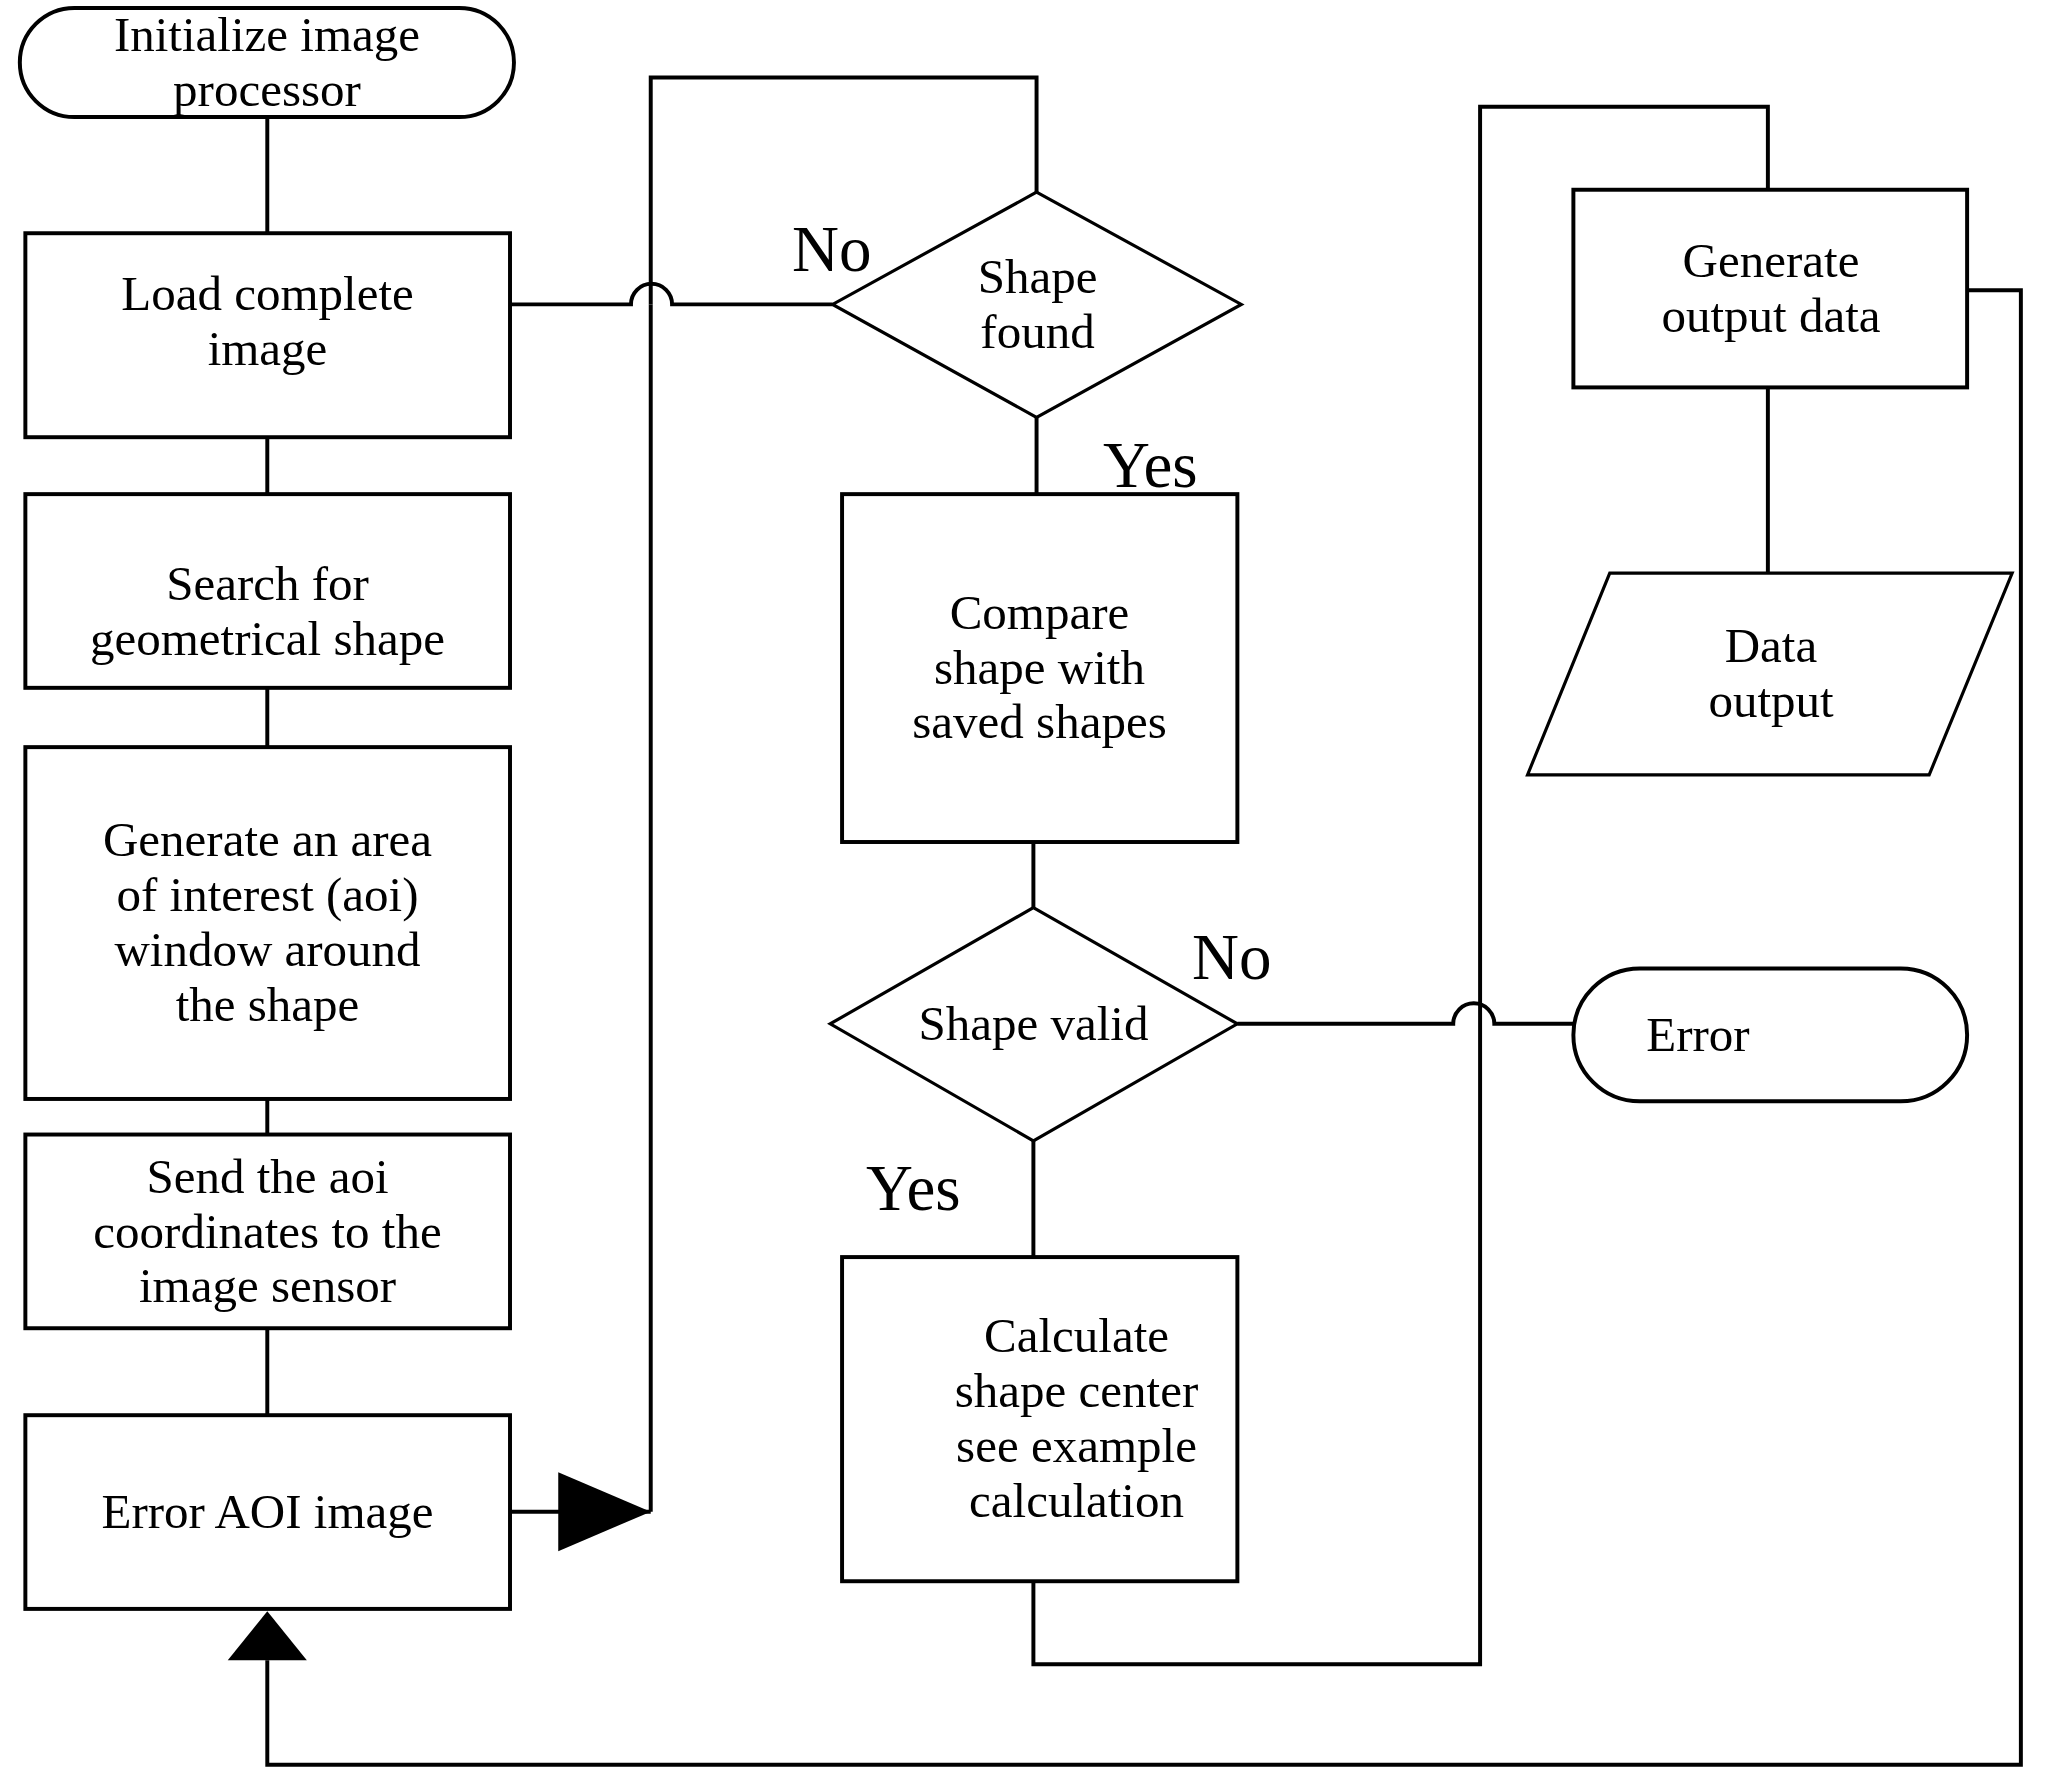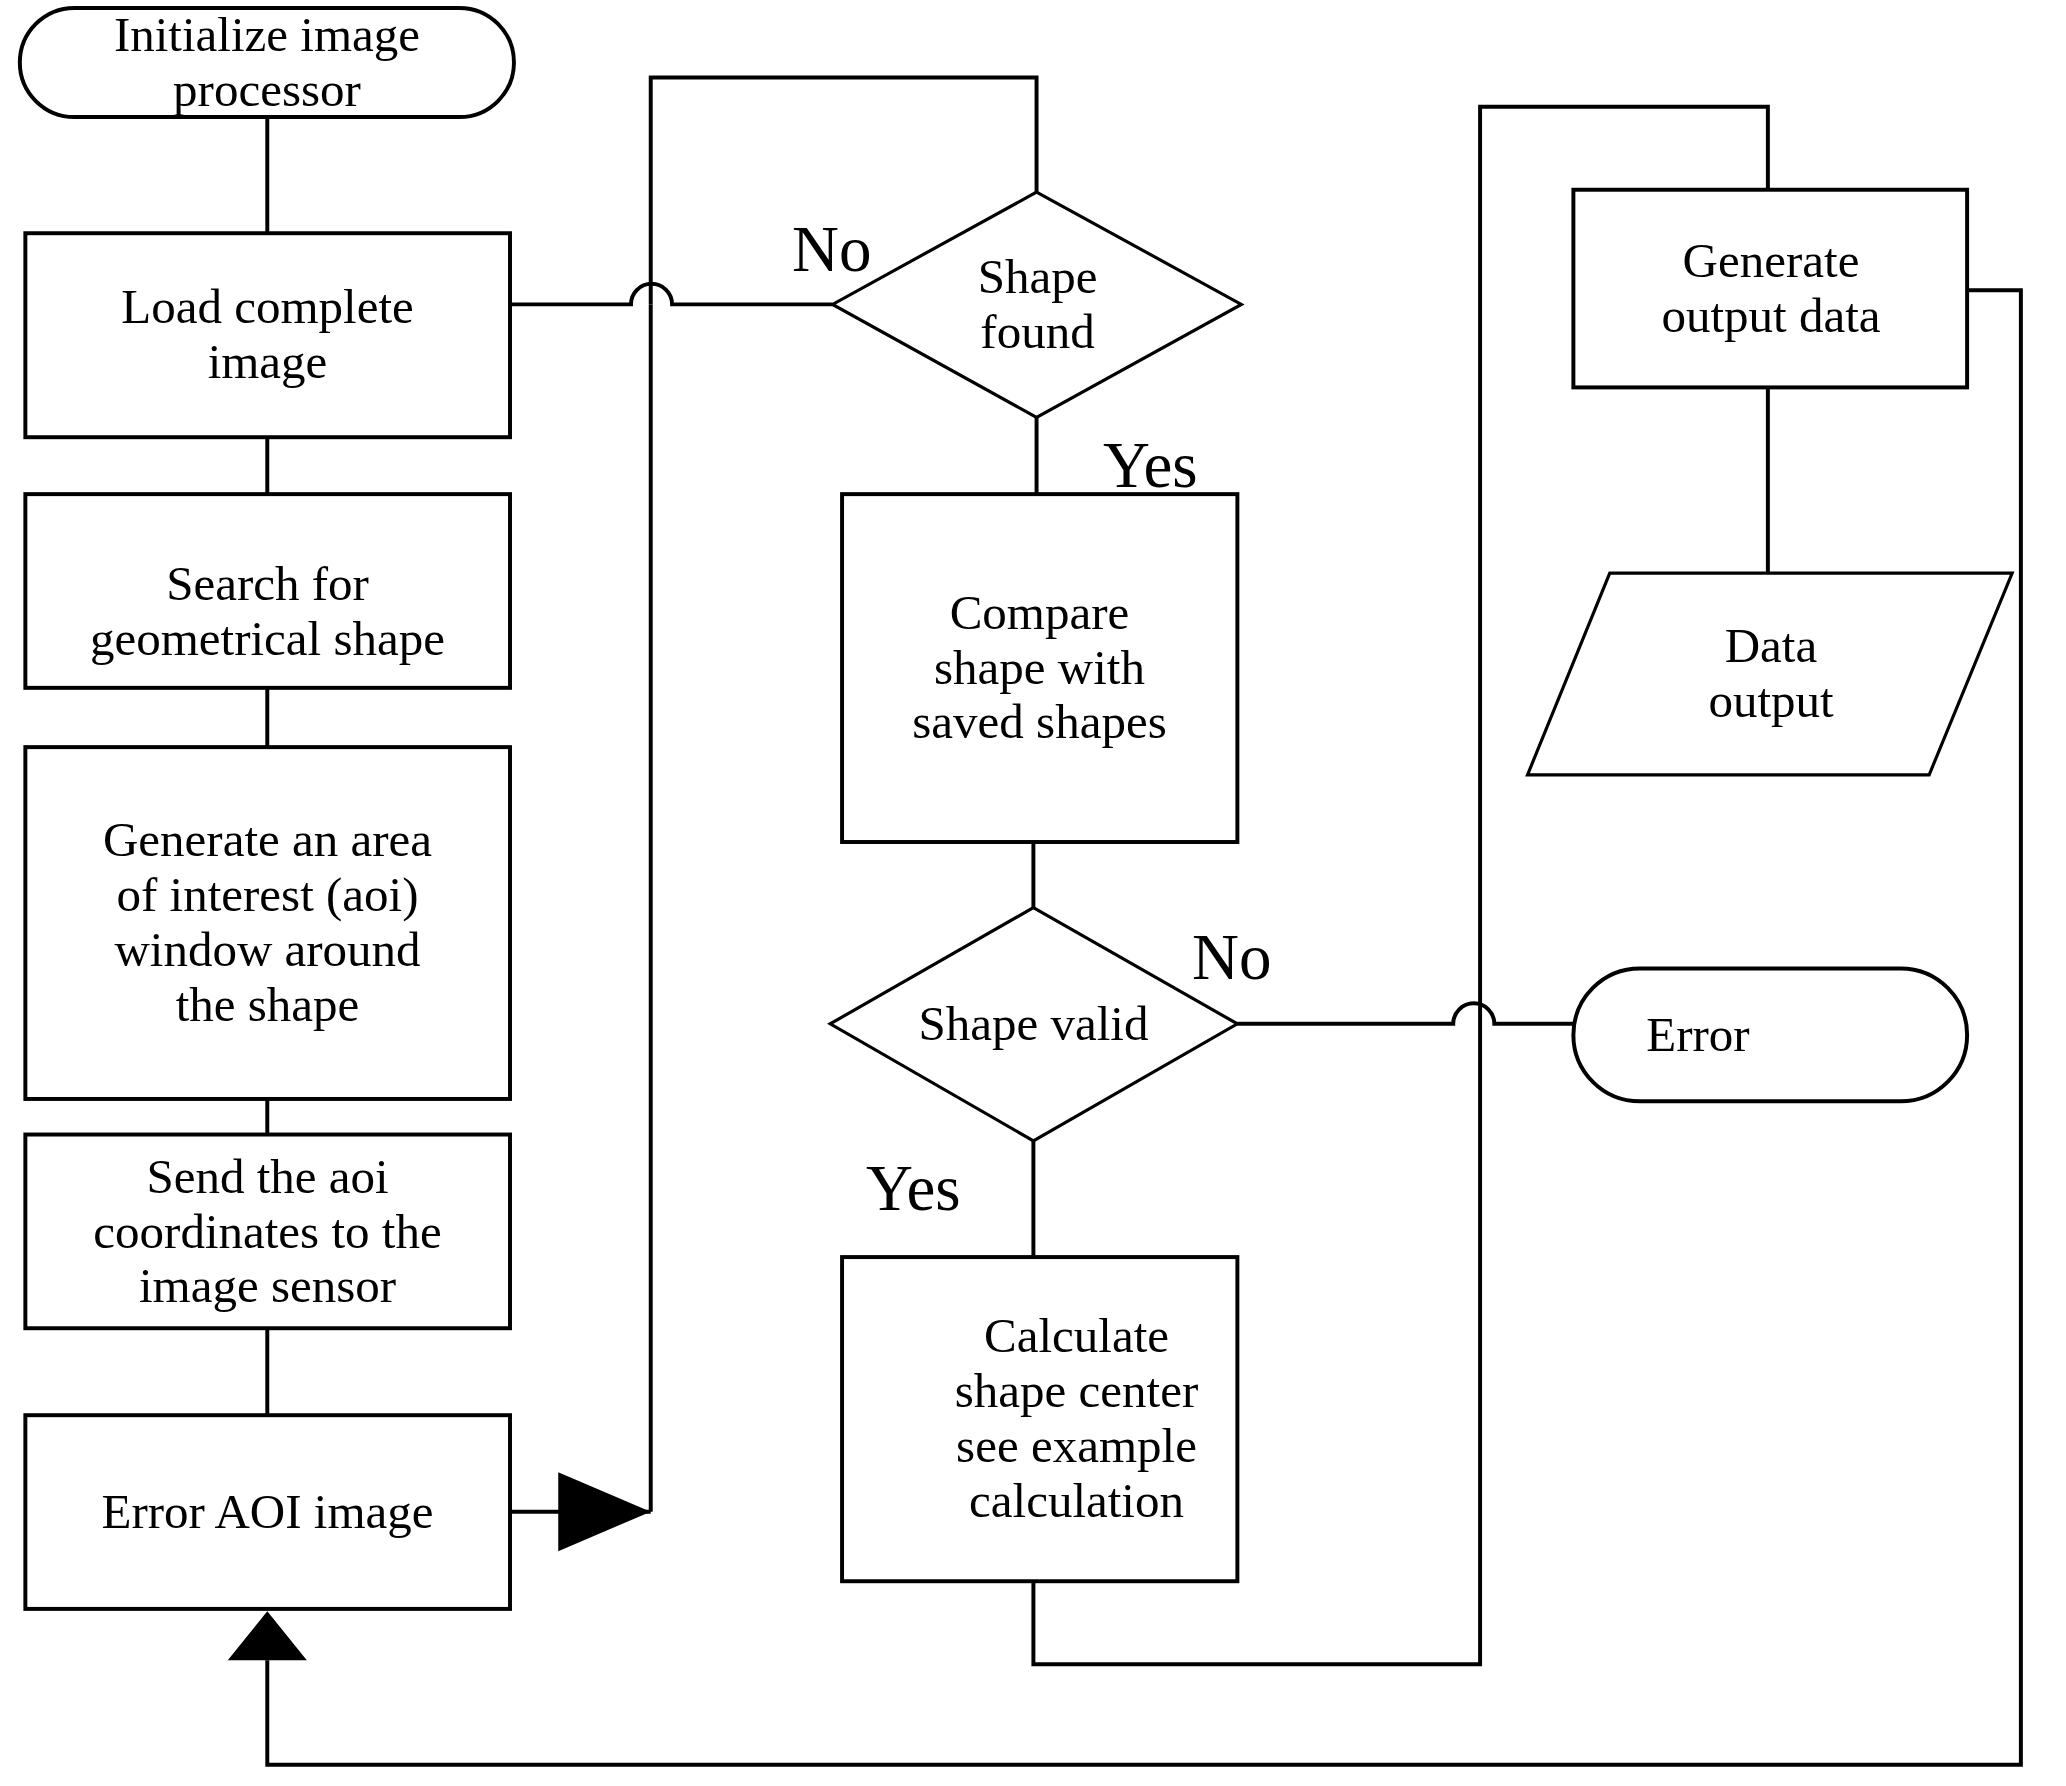--- a/index.html
+++ b/index.html
@@ -101,21 +101,21 @@
       <polygon class="shape-thin" points="2036,725 2545,725 2440,980 1932,980"></polygon>
 
       <rect class="shape" x="1990" y="1225" width="498" height="168" rx="84" ry="84"></rect>
 
     </g>
   </svg>
 
   <div class="nodetext" style="left:20px;top:8px;width:494px;height:109px;">Initialize image
 processor</div>
 
-  <div class="nodetext" style="left:25px;top:233px;width:485px;height:204px;">Load complete
+  <div class="nodetext" style="left:25px;top:220px;width:485px;height:204px;">Load complete
 image</div>
 
   <div class="nodetext" style="left:25px;top:494px;width:485px;height:236px;">Search for
 geometrical shape</div>
 
   <div class="nodetext" style="left:25px;top:747px;width:485px;height:352px;">Generate an area
 of interest (aoi)
 window around
 the shape</div>
 

